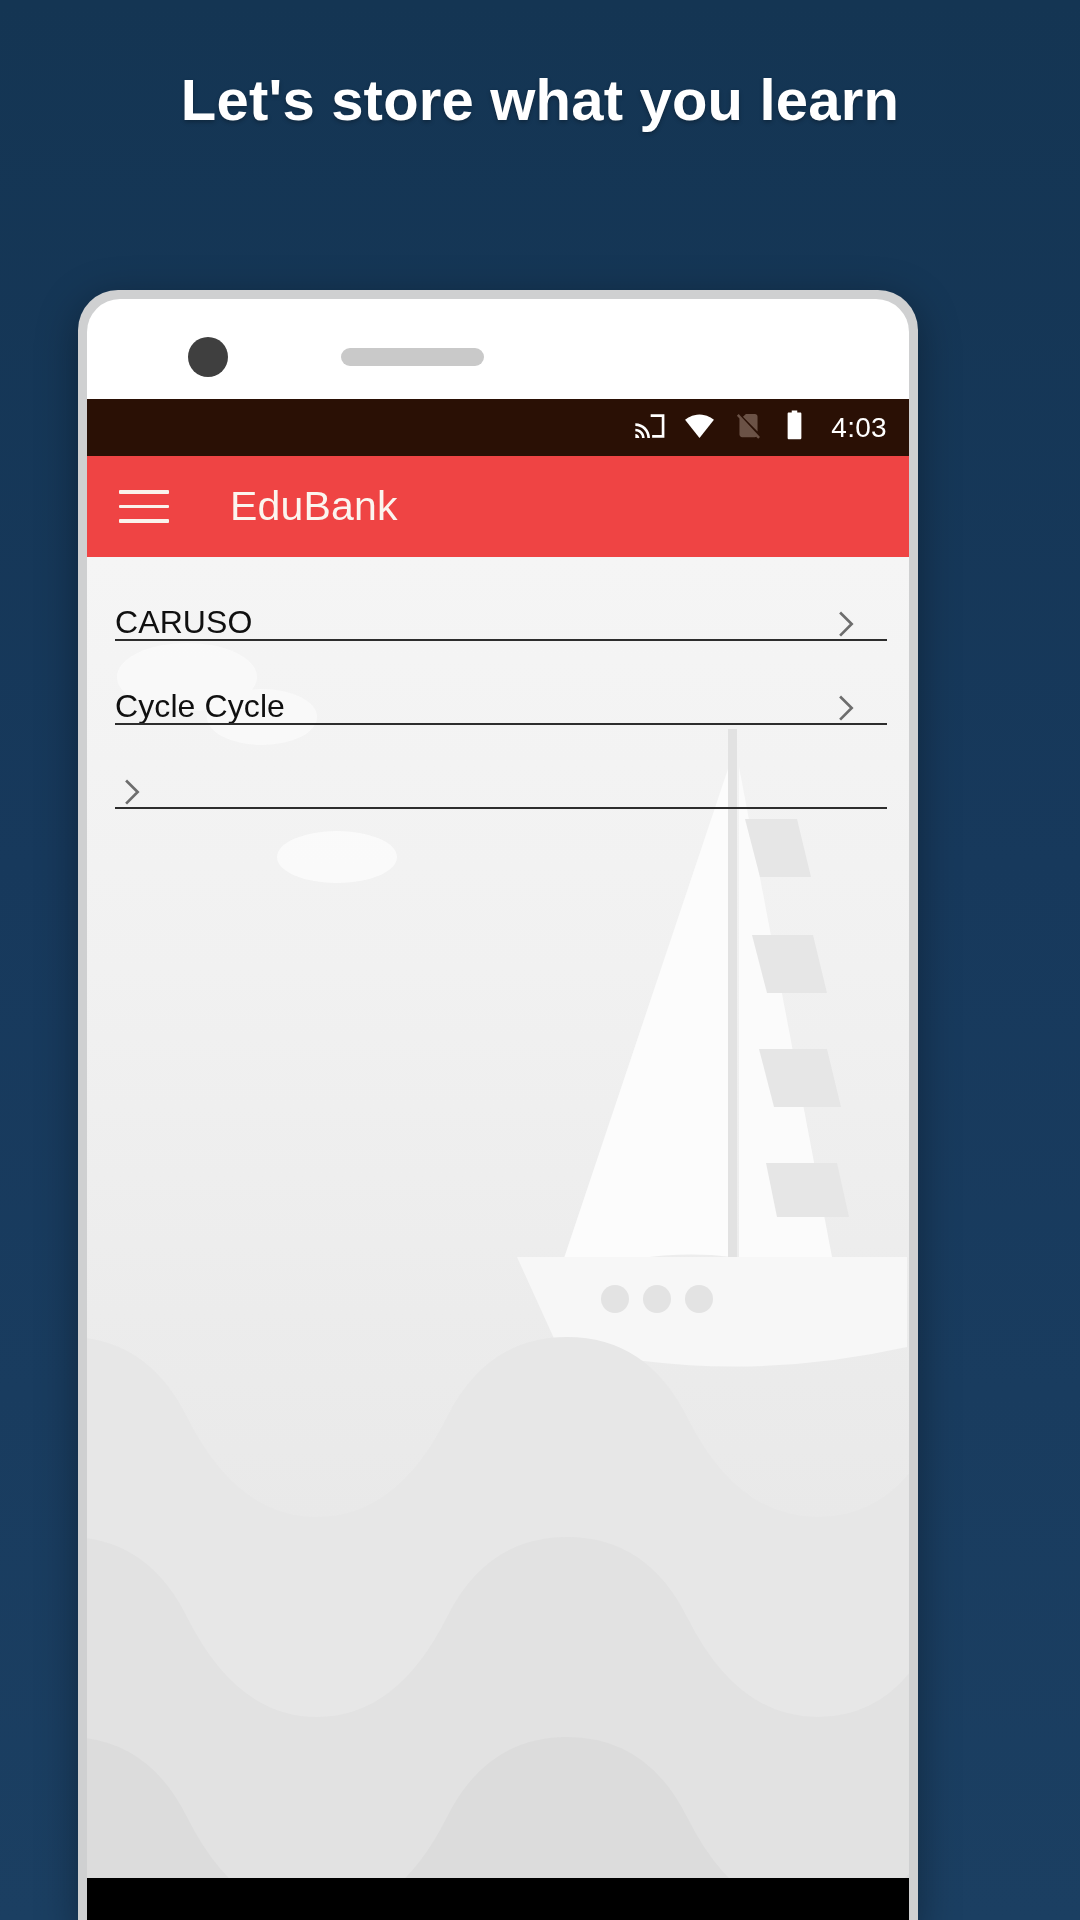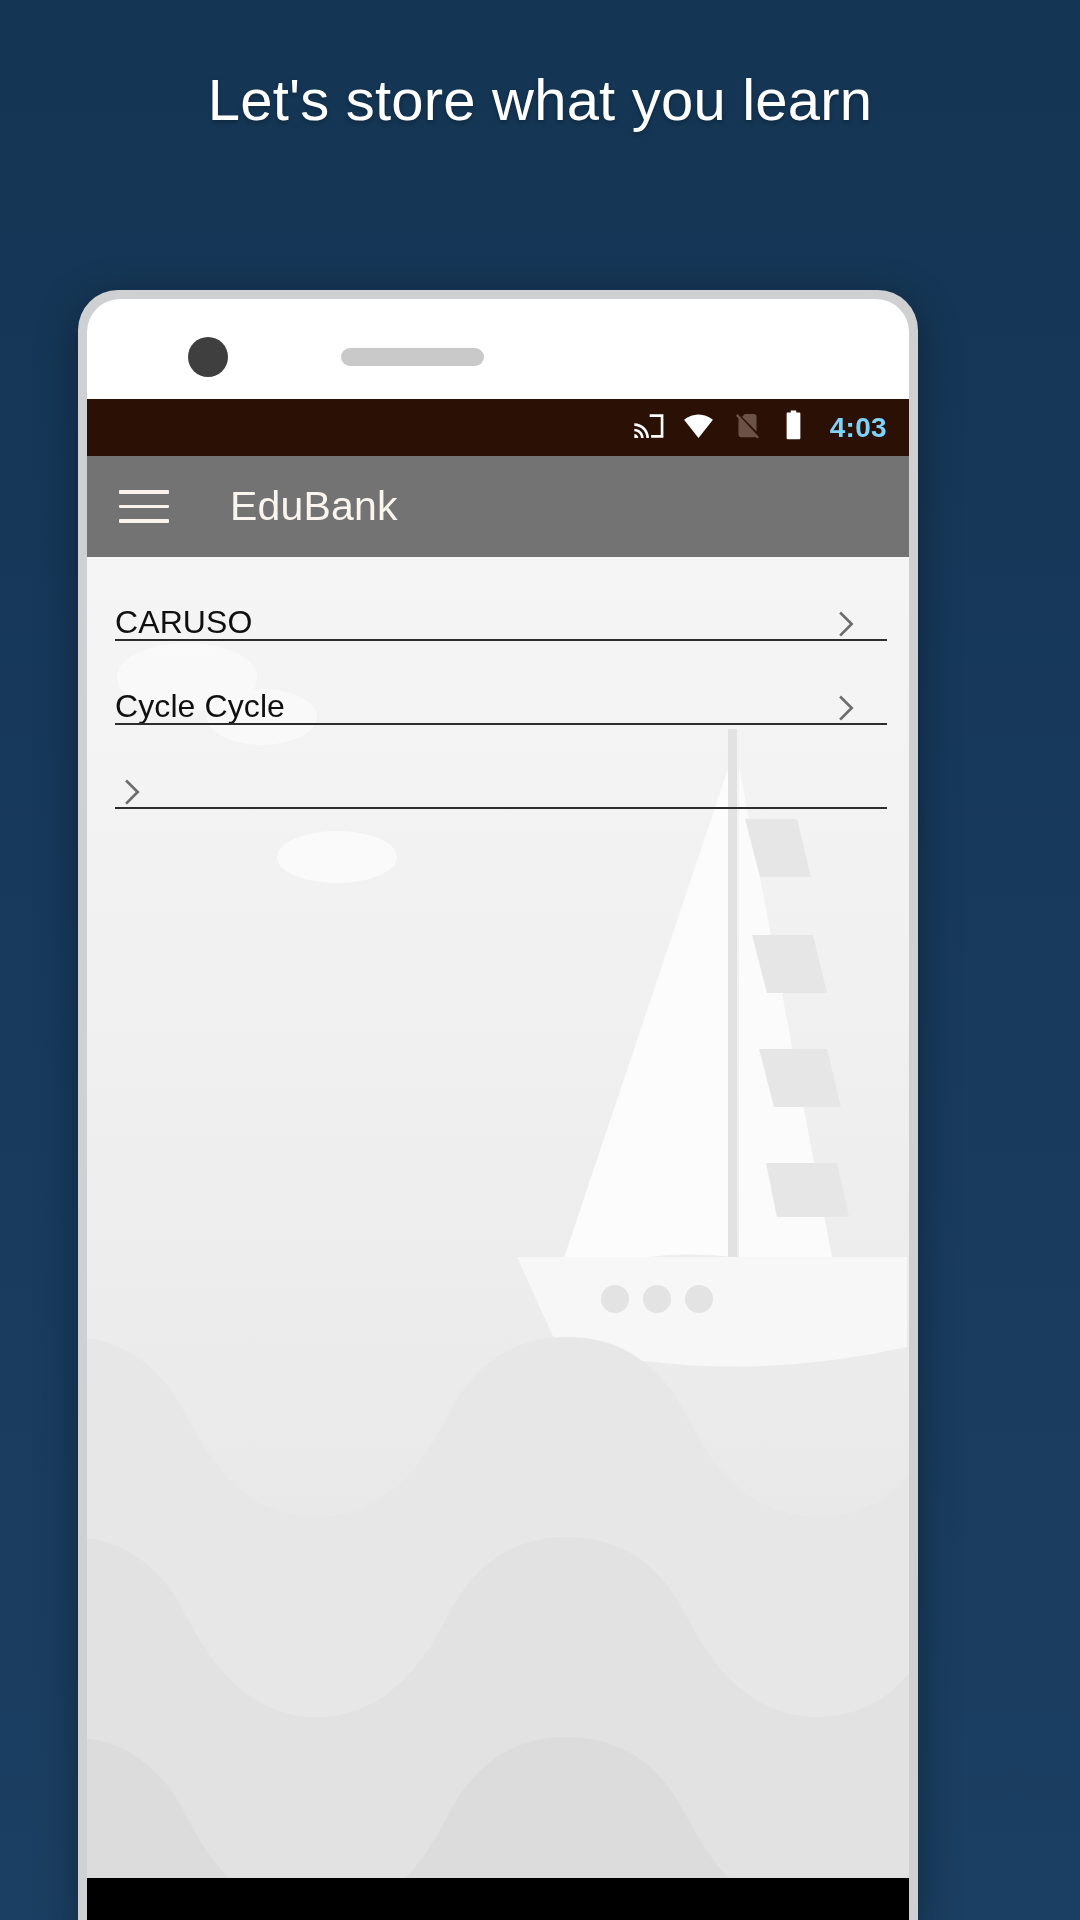--- a/index.html
+++ b/index.html
@@ -19,21 +19,21 @@
 
   
   #headline {
     position:absolute;
     left:0; top:66px;
     width:1080px;
     text-align:center;
     color:#ffffff;
     font-size:58px;
     line-height:68px;
-    font-weight:400;
+    font-weight:700;
     letter-spacing:0.2px;
     text-shadow:0 2px 4px rgba(0,0,0,.28);
     padding:0 108px;
   }
 
   
   #phone {
     position:absolute;
     left:78px; top:290px;
     width:840px; height:1640px;
@@ -81,32 +81,32 @@
     height:57px;
     background:#2a1005;
     display:flex;
     align-items:center;
     justify-content:flex-end;
     padding-right:22px;
     gap:17px;
   }
   .sb-icon { display:block; }
   #status-time {
-    color:#7dd3fc;
+    color:#ffffff;
     font-size:28px;
-    font-weight:700;
+    font-weight:400;
     letter-spacing:.3px;
     margin-left:6px;
   }
 
   
   #appbar {
     position:relative;
     height:101px;
-    background:#737373;
+    background:#ef4444;
     display:flex;
     align-items:center;
     padding-left:32px;
   }
   #menu-button {
     width:56px; height:46px;
     display:flex; flex-direction:column;
     justify-content:center; gap:11px;
     cursor:pointer;
   }

